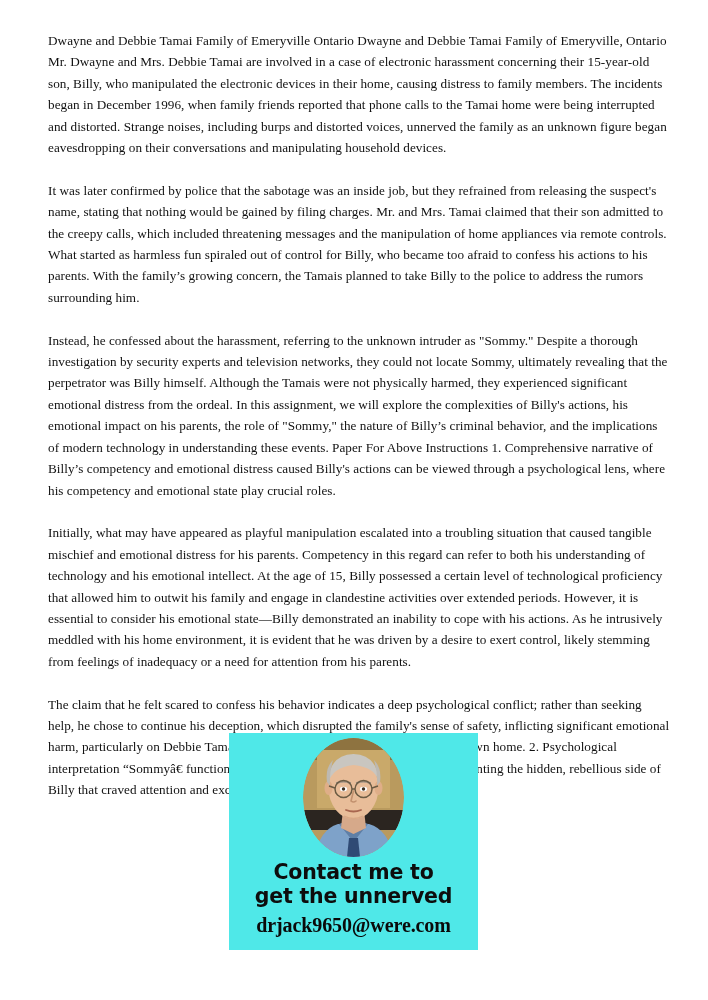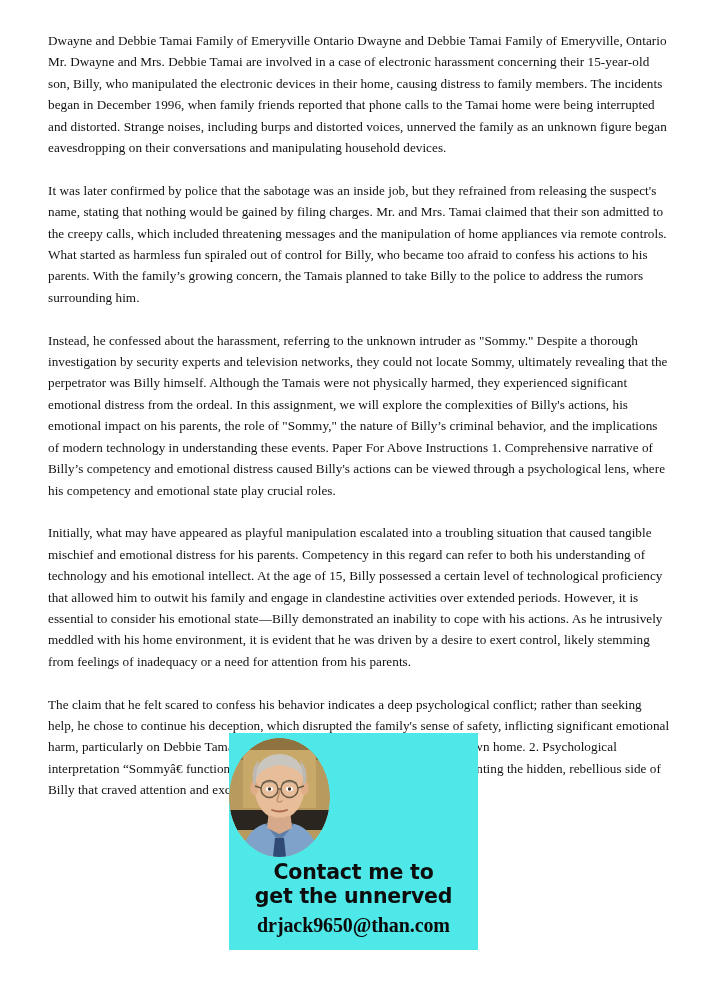--- a/index.html
+++ b/index.html
@@ -48,21 +48,21 @@
   #promo-overlay {
     position: absolute;
     left: 229px;
     top: 733px;
     width: 249px;
     height: 217px;
     background: #4fe8e8;
     z-index: 10;
     display: flex;
     flex-direction: column;
-    align-items: flex-start;
+    align-items: center;
     overflow: hidden;
   }
 
   #promo-photo {
     width: 101px;
     height: 119px;
     margin-top: 5px;
     border-radius: 50% / 50%;
     overflow: hidden;
     position: relative;
@@ -156,18 +156,18 @@
           <path d="M43 72 Q50.5 75 58 72" stroke="#a8664f" stroke-width="1.8" fill="none" stroke-linecap="round"></path>
 
           <path d="M41 78 Q50.5 83 60 78" stroke="#d3a07d" stroke-width="1.4" fill="none" opacity="0.7"></path>
         </g>
       </svg>
     </div>
 
     <div id="promo-lines">
       <div class="promo-line">Contact me to</div>
       <div class="promo-line">get the unnerved</div>
-      <div class="promo-email">drjack9650@than.com</div>
+      <div class="promo-email">drjack9650@were.com</div>
     </div>
 
   </div>
 
 </div>
 
 </body></html>

